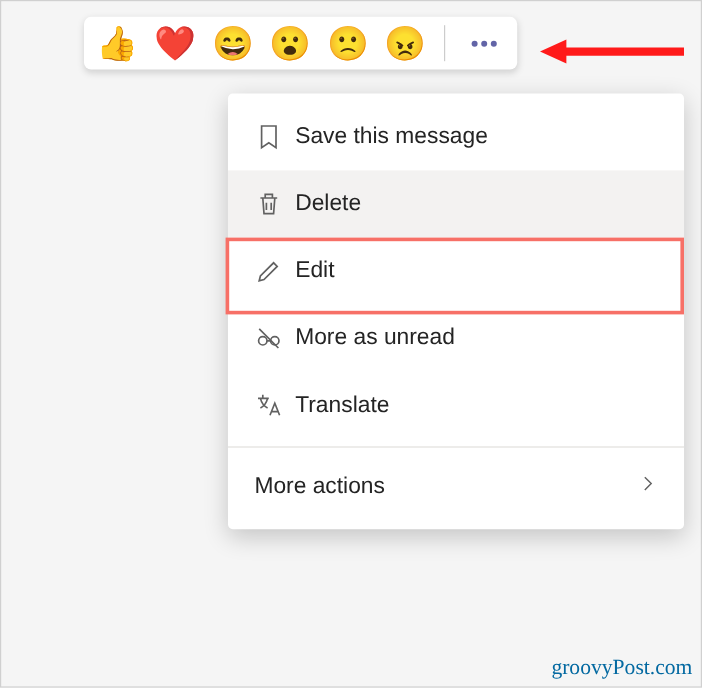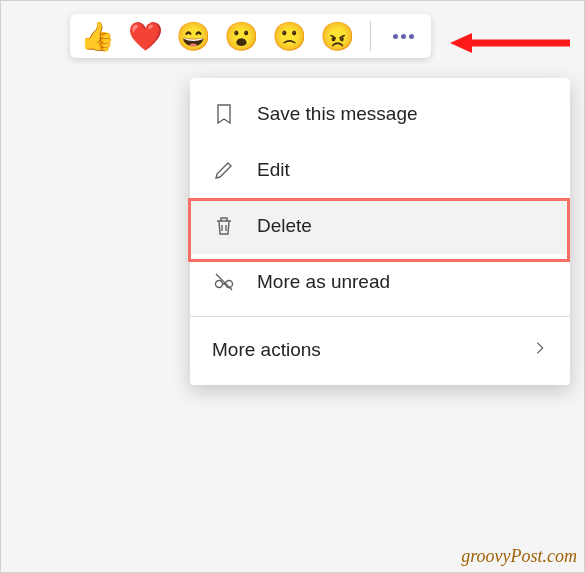--- a/index.html
+++ b/index.html
@@ -66,21 +66,21 @@
     width: 380px;
     background: #fff;
     border-radius: 4px;
     box-shadow: 0 6px 20px rgba(0,0,0,0.2);
     padding: 8px 0;
   }
   .menu-item {
     display: flex;
     align-items: center;
     padding: 16px 22px;
-    gap: 21px;
+    gap: 10px;
     cursor: pointer;
     font-size: 19px;
     color: #242424;
   }
   .menu-item.highlighted {
     background: #f3f2f1;
   }
   .highlight-box {
     position: absolute;
     border: 3px solid #f77067;
@@ -108,24 +108,23 @@
     padding: 16px 22px;
     cursor: pointer;
     font-size: 19px;
     color: #242424;
   }
   .chevron svg { width: 16px; height: 16px; stroke: #616161; fill: none; stroke-width: 1.8; }
   .watermark {
     position: absolute;
     bottom: 6px;
     right: 8px;
-    color: #a16207;
+    color: #0369a1;
     font-size: 18px;
     font-family: Georgia, serif;
-    font-style: italic;
   }
   .frame-border {
     position: absolute;
     inset: 0;
     border: 1px solid #d0d0d0;
     pointer-events: none;
   }
 </style>
 </head>
 <body>
@@ -158,49 +157,57 @@
 
   <div class="menu-item">
     <span class="menu-icon">
       <svg viewBox="0 0 24 24">
           <path d="M6 3h12v18l-6-4-6 4V3z"></path>
         </svg>
     </span>
     <span>Save this message</span>
   </div>
 
+  <div class="menu-item highlighted">
+    <span class="menu-icon">
+      <svg viewBox="0 0 24 24">
+          <path d="M5 7h14M9 7V4h6v3M7 7l1 13h8l1-13M10 11v6M14 11v6"></path>
+        </svg>
+    </span>
+    <span>Delete</span>
+  </div>
+
   <div class="menu-item">
     <span class="menu-icon">
       <svg viewBox="0 0 24 24">
           <path d="M4 20l1-4L16 5l3 3L8 19l-4 1z"></path>
         </svg>
     </span>
     <span>Edit</span>
-  </div>
-
-  <div class="menu-item highlighted">
-    <span class="menu-icon">
-      <svg viewBox="0 0 24 24">
-          <path d="M5 7h14M9 7V4h6v3M7 7l1 13h8l1-13M10 11v6M14 11v6"></path>
-        </svg>
-    </span>
-    <span>Delete</span>
   </div>
 
   <div class="menu-item">
     <span class="menu-icon">
       <svg viewBox="0 0 24 24">
           <circle cx="7" cy="14" r="3.5"></circle>
           <circle cx="17" cy="14" r="3.5"></circle>
           <path d="M10.5 14h3M4 4l16 16"></path>
         </svg>
     </span>
     <span>More as unread</span>
   </div>
 
+  <div class="menu-item">
+    <span class="menu-icon">
+      <svg viewBox="0 0 24 24">
+          <path d="M3 6h9M7 3v3M5 6c1 4 4 7 6 8M11 6c-1 4-4 7-6 8M13 20l4-10 4 10M14.5 17h5"></path>
+        </svg>
+    </span>
+    <span>Translate</span>
+  </div>
 
 
   <div class="menu-divider"></div>
 
   <div class="menu-more">
     <span>More actions</span>
     <span class="chevron">
       <svg viewBox="0 0 24 24">
           <path d="M8 4l8 8-8 8"></path>
         </svg>

